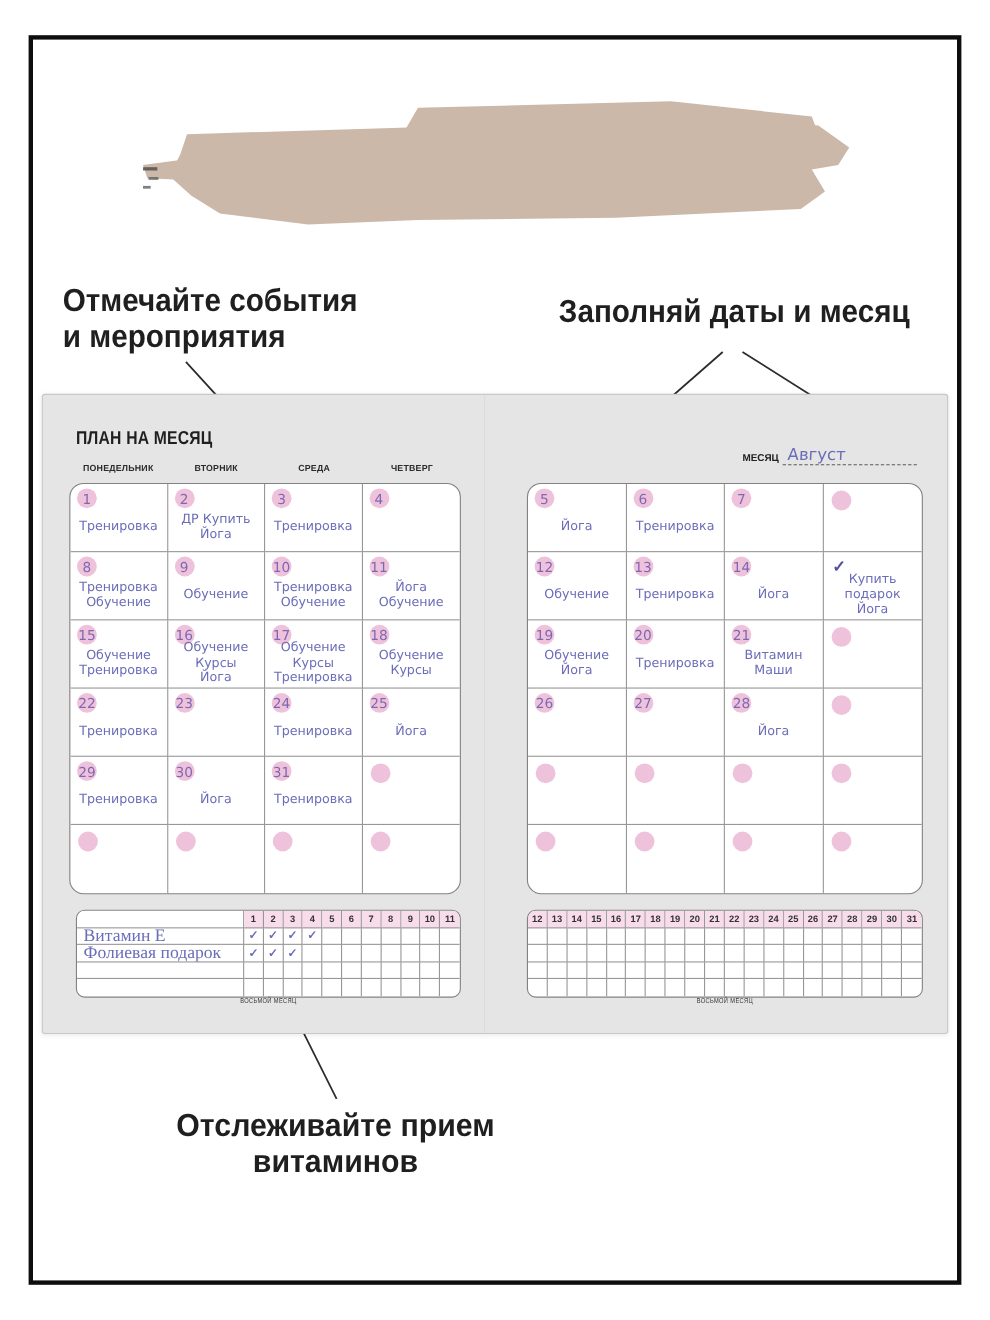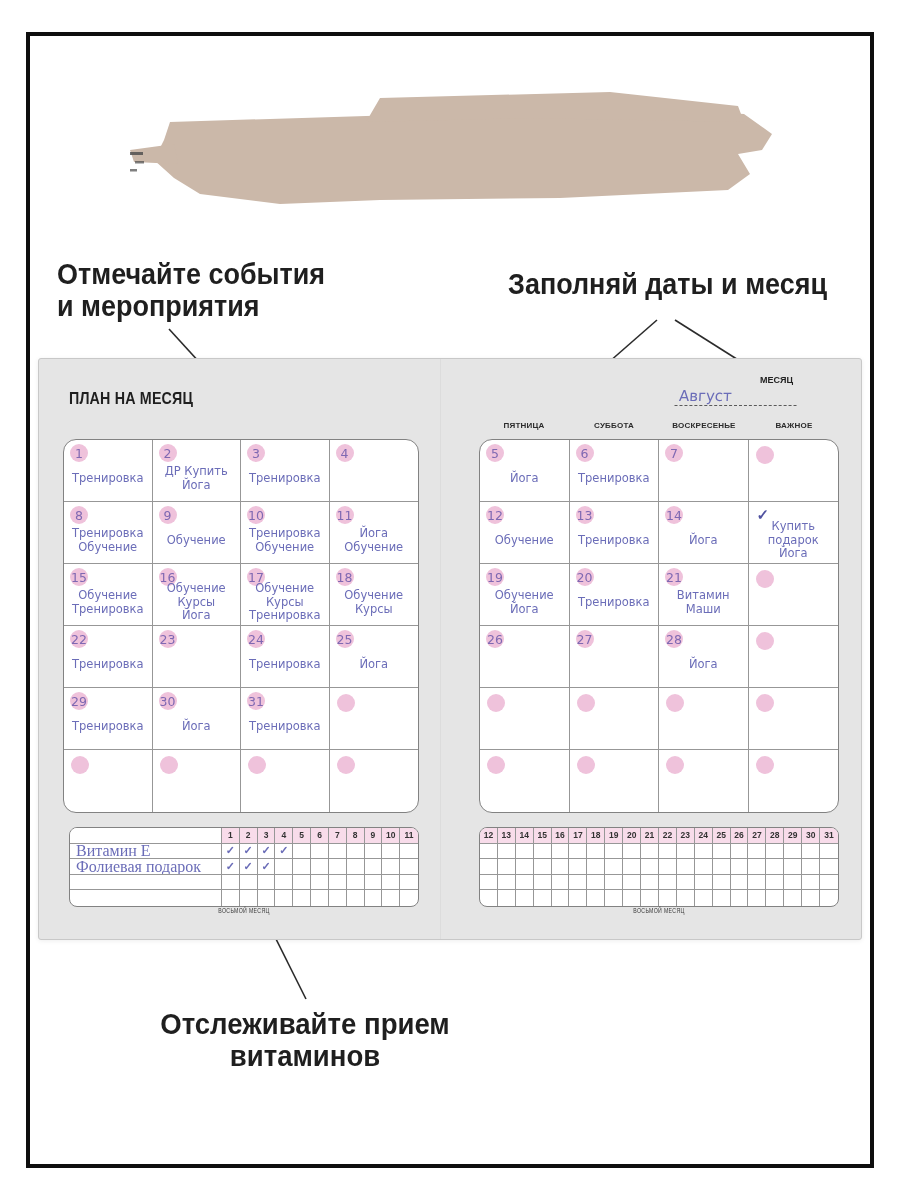--- a/index.html
+++ b/index.html
@@ -48,21 +48,21 @@
   .bubble{position:absolute;top:4px;left:6px;width:18px;height:18px;border-radius:50%;
     background:var(--pink);display:flex;align-items:center;justify-content:center;
     font-size:12.5px;color:var(--date-purple);font-family:"DejaVu Sans",sans-serif;}
   .plain-circle{position:absolute;top:6px;left:7px;width:18px;height:18px;border-radius:50%;background:var(--pink);}
   .big-check{position:absolute;top:4px;left:8px;font-size:15px;font-weight:bold;color:#5052a0;}
   .entries{position:absolute;left:2px;right:2px;top:19px;bottom:3px;
     display:flex;flex-direction:column;align-items:center;justify-content:center;
     font-size:11.5px;line-height:1.2;color:var(--ink-blue);
     font-family:"DejaVu Sans",sans-serif;}
   
-  .month-block{position:absolute;left:636px;top:16px;display:flex;align-items:flex-end;flex-direction:column;}
+  .month-block{position:absolute;left:636px;top:45px;display:flex;align-items:flex-end;}
   .month-label{font-size:9px;font-weight:bold;color:#222;margin-right:4px;padding-bottom:2px;}
   .month-line{display:inline-block;width:118px;border-bottom:1.5px dashed #5a5a5a;
     font-size:15px;color:var(--ink-blue);font-family:"DejaVu Sans",sans-serif;
     padding-left:4px;transform:skewX(-3deg);}
   
   .tracker{position:absolute;top:468px;display:grid;height:80px;
     border:1.2px solid #828282;border-radius:8px;overflow:hidden;
     box-sizing:border-box;background:#fff;grid-auto-rows:1fr;}
   .tracker.l{left:30px;width:350px;}
   .tracker.r{left:440px;width:360px;}
@@ -112,20 +112,26 @@
   <line x1="169" y1="329" x2="296" y2="468" stroke="#2b2b2b" stroke-width="1.6"></line>
   <line x1="657" y1="320" x2="513" y2="446" stroke="#2b2b2b" stroke-width="1.6"></line>
   <line x1="675" y1="320" x2="789" y2="392" stroke="#2b2b2b" stroke-width="1.6"></line>
   <line x1="237" y1="861" x2="306" y2="999" stroke="#2b2b2b" stroke-width="1.6"></line>
 </svg>
 
 <div class="spread">
   <div class="seam"></div>
 
   <div class="page-title">ПЛАН НА МЕСЯЦ</div>
+  <div class="day-headers l" id="left-headers">
+      <div class="day-header">ПОНЕДЕЛЬНИК</div>
+      <div class="day-header">ВТОРНИК</div>
+      <div class="day-header">СРЕДА</div>
+      <div class="day-header">ЧЕТВЕРГ</div>
+    </div>
   <div class="cal-grid l" id="left-grid">
       <div class="cal-cell">
         <div class="bubble">1</div>
         <div class="entries">
           <div class="">Тренировка</div>
         </div>
       </div>
       <div class="cal-cell">
         <div class="bubble">2</div>
         <div class="entries">
@@ -315,26 +321,20 @@
       <div class="t-cell t-body lastrow"></div>
       <div class="t-cell t-body lastrow"></div>
       <div class="t-cell t-body lastcol lastrow"></div>
     </div>
   <div class="page-footer l">ВОСЬМОЙ МЕСЯЦ</div>
 
   <div class="month-block">
     <span class="month-label">МЕСЯЦ</span>
     <span class="month-line">Август</span>
   </div>
-  <div class="day-headers r" id="right-headers">
-      <div class="day-header">ПЯТНИЦА</div>
-      <div class="day-header">СУББОТА</div>
-      <div class="day-header">ВОСКРЕСЕНЬЕ</div>
-      <div class="day-header">ВАЖНОЕ</div>
-    </div>
   <div class="cal-grid r" id="right-grid">
       <div class="cal-cell">
         <div class="bubble">5</div>
         <div class="entries">
           <div class="">Йога</div>
         </div>
       </div>
       <div class="cal-cell">
         <div class="bubble">6</div>
         <div class="entries">

